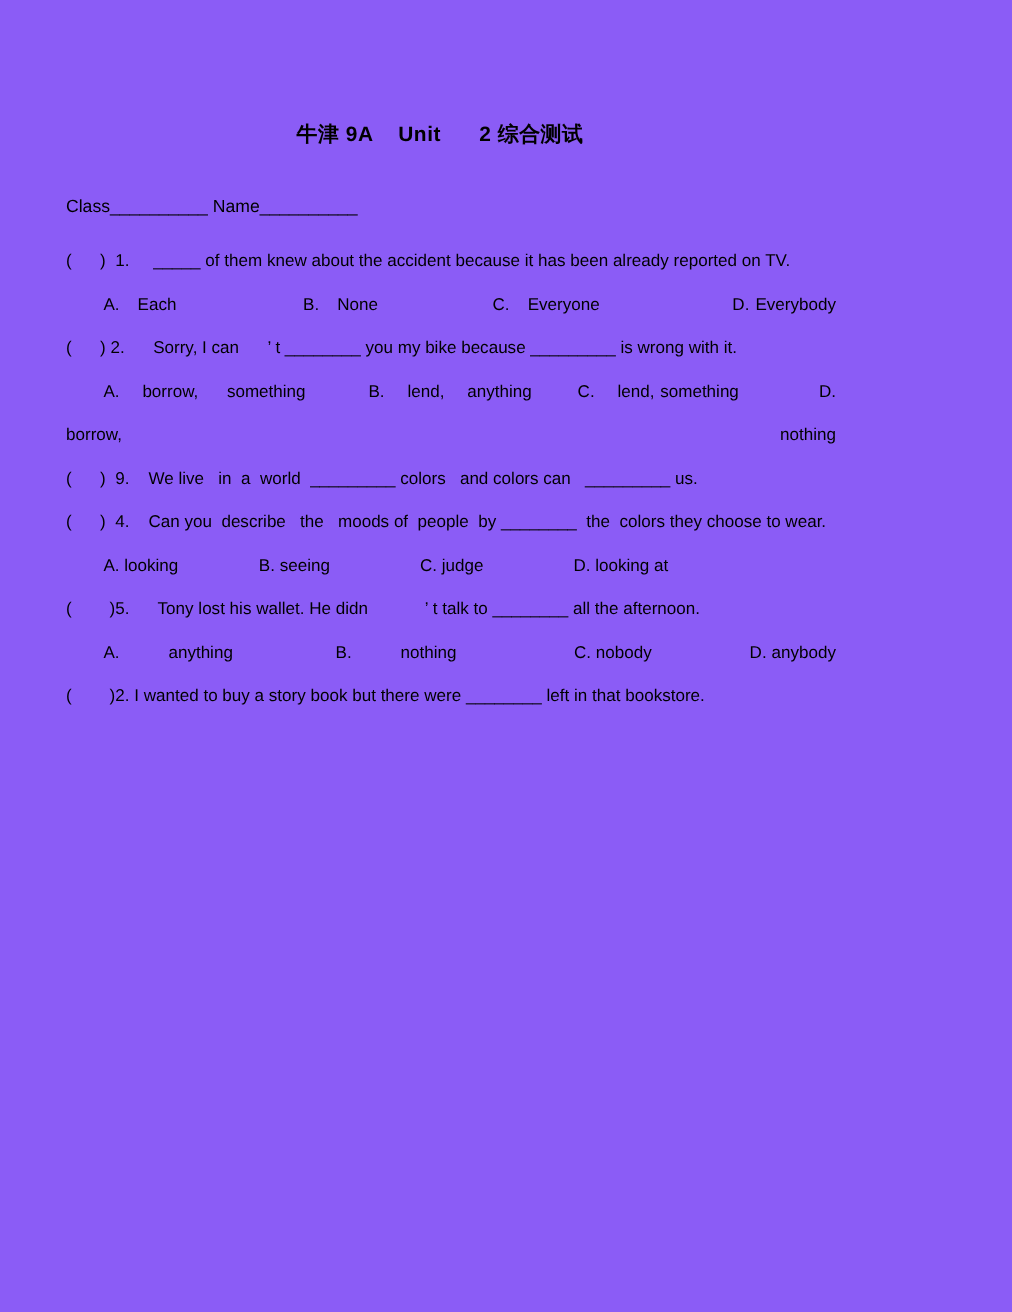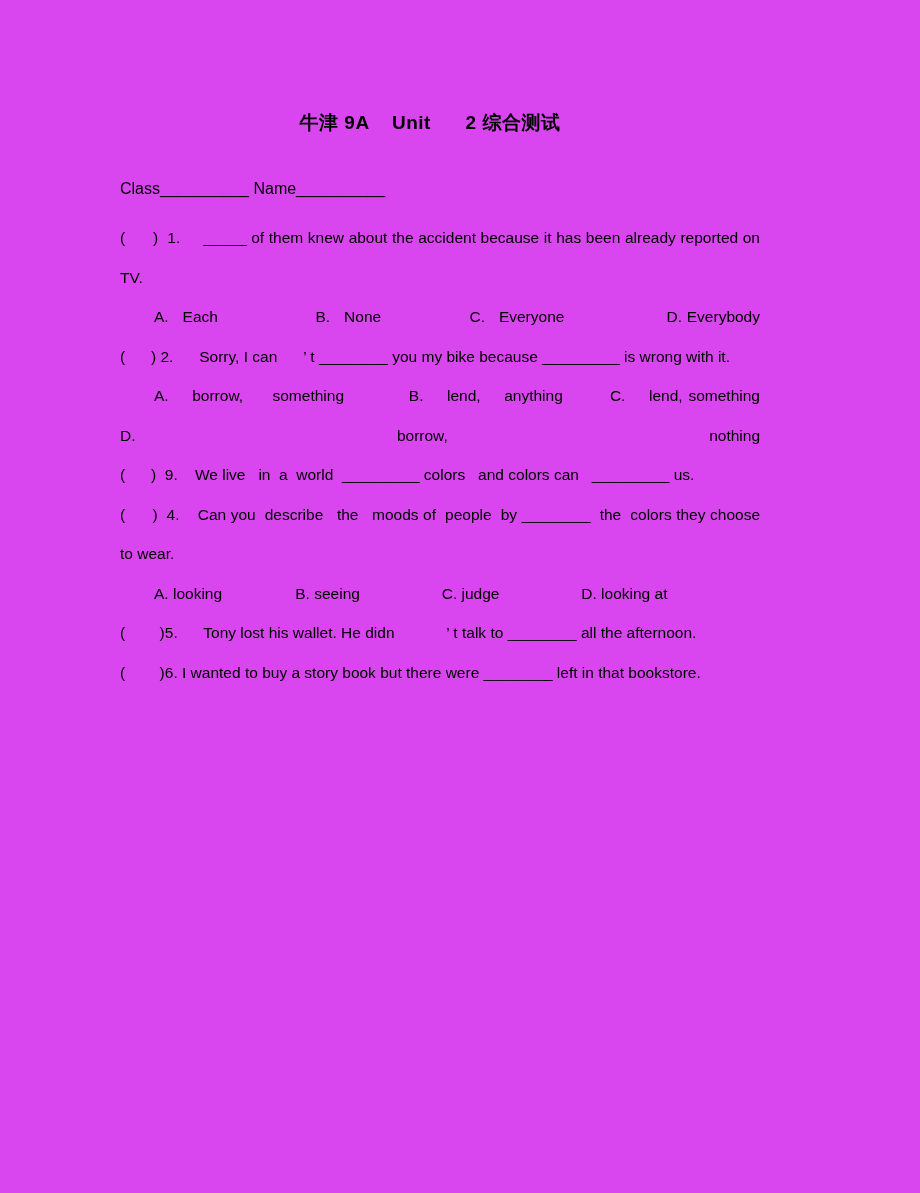--- a/index.html
+++ b/index.html
@@ -11,23 +11,23 @@
     width: 920px;
     height: 1193px;
     font-family: "Liberation Sans", "DejaVu Sans", sans-serif;
     color: #000000;
     -webkit-font-smoothing: antialiased;
   }
   .page {
     position: relative;
     width: 920px;
     height: 1193px;
-    background: #d946ef;
+    background: #8b5cf6;
     box-sizing: border-box;
-    padding: 110px 160px 0 120px;
+    padding: 110px 160px 0 60px;
     overflow: hidden;
   }
   .doc-title {
     font-size: 19px;
     line-height: 26px;
     text-align: center;
     margin: 0 0 42px 0;
     letter-spacing: 0.5px;
     white-space: pre;
     padding-right: 20px;
@@ -96,19 +96,20 @@
     <p class="q-stem">(      )  9.    We live   in  a  world  _________ colors   and colors can   _________ us.</p>
   </div>
 
   <div class="q-block">
     <p class="q-stem">(      )  4.    Can you  describe   the   moods of  people  by ________  the  colors they choose to wear.</p>
     <p class="q-options nojust">A. looking                 B. seeing                   C. judge                   D. looking at</p>
   </div>
 
   <div class="q-block">
     <p class="q-stem">(        )5.      Tony lost his wallet. He didn            ’ t talk to ________ all the afternoon.</p>
+    <p class="q-options justify-all">A.          anything                     B.          nothing                        C. nobody                    D. anybody</p>
   </div>
 
   <div class="q-block">
-    <p class="q-stem nojust">(        )6. I wanted to buy a story book but there were ________ left in that bookstore.</p>
+    <p class="q-stem nojust">(        )2. I wanted to buy a story book but there were ________ left in that bookstore.</p>
   </div>
 
 </div>
 
 </body></html>

